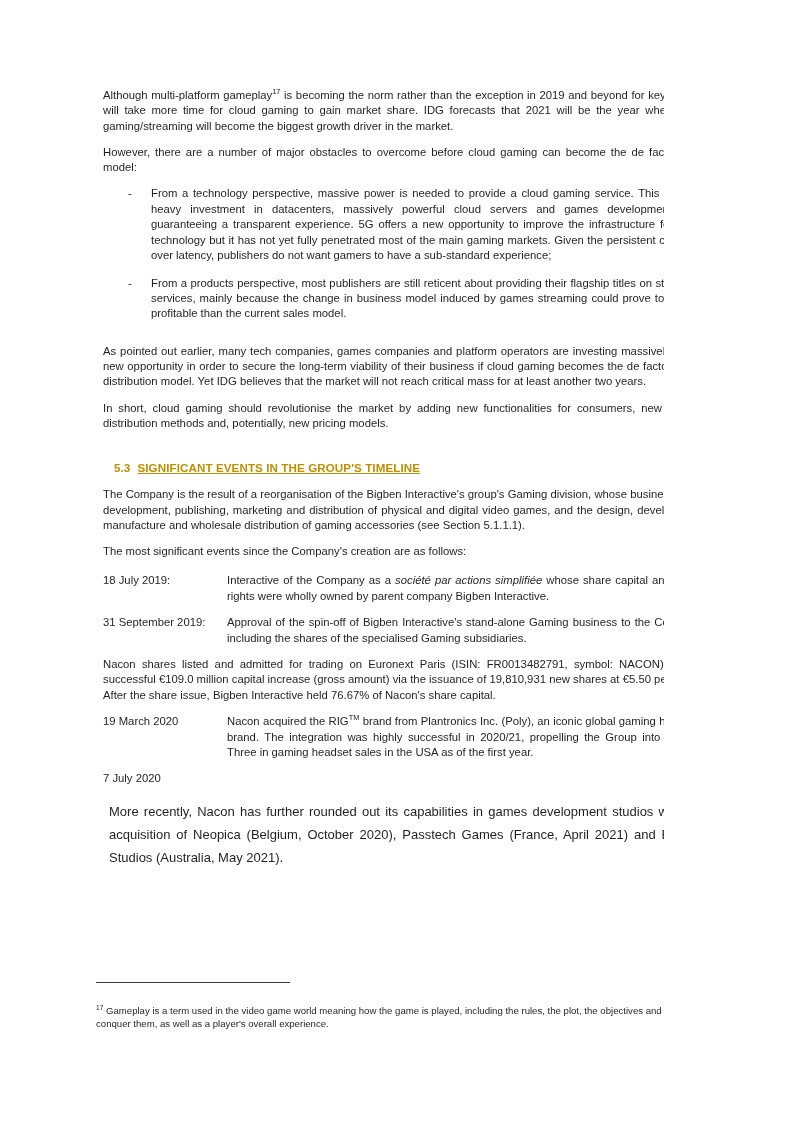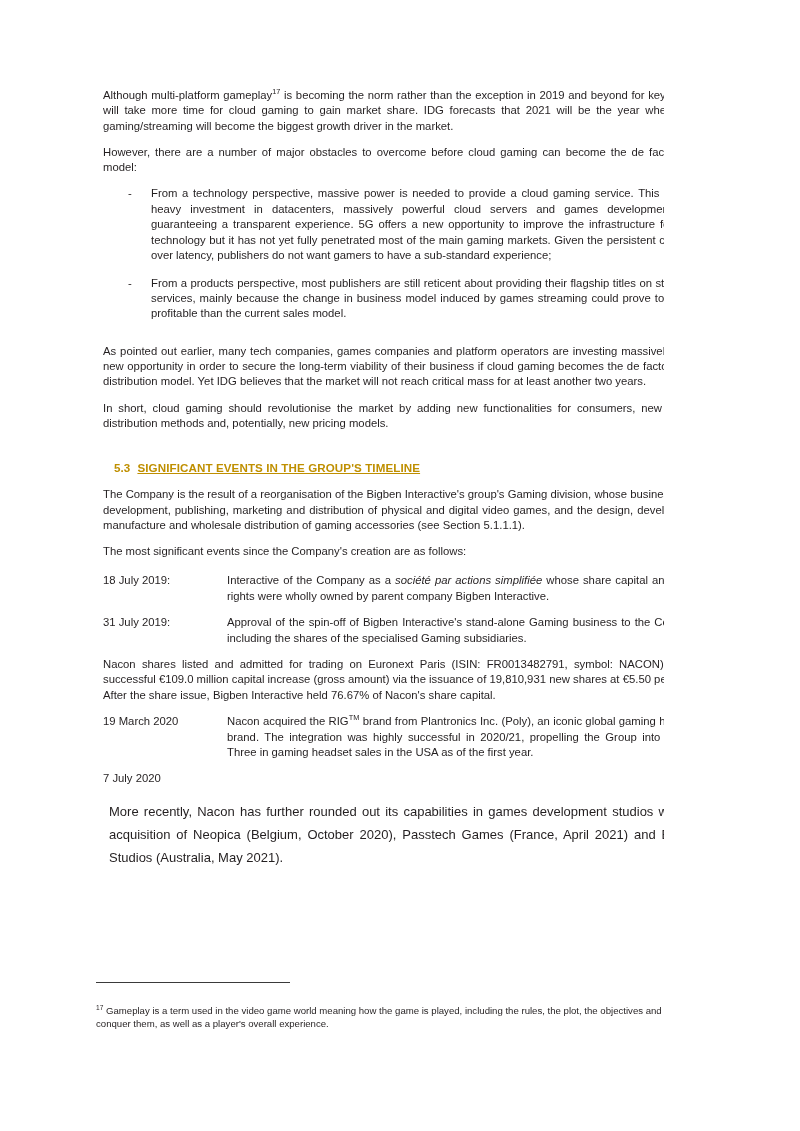--- a/index.html
+++ b/index.html
@@ -182,21 +182,21 @@
     <p class="body-par">The most significant events since the Company's creation are as follows:</p>
 
     <div class="events">
 
       <div class="event-row">
         <div class="ev-date">18 July 2019:</div>
         <div class="ev-text"><span>Interactive of the Company as a </span><i>société par actions simplifiée</i><span> whose share capital and voting rights were wholly owned by parent company Bigben Interactive.</span></div>
       </div>
 
       <div class="event-row">
-        <div class="ev-date">31 July 2019:</div>
+        <div class="ev-date">31 September 2019:</div>
         <div class="ev-text"><span>Approval of the spin-off of Bigben Interactive's stand-alone Gaming business to the Company, including the shares of the specialised Gaming subsidiaries.</span><i></i><span></span></div>
       </div>
 
 
       <div class="event-row">
         <div class="ev-text"><span>Nacon shares listed and admitted for trading on Euronext Paris (ISIN: FR0013482791, symbol: NACON) after a successful €109.0 million capital increase (gross amount) via the issuance of 19,810,931 new shares at €5.50 per share. After the share issue, Bigben Interactive held 76.67% of Nacon's share capital.</span><i></i><span></span></div>
       </div>
 
       <div class="event-row">
         <div class="ev-date">19 March 2020</div>

